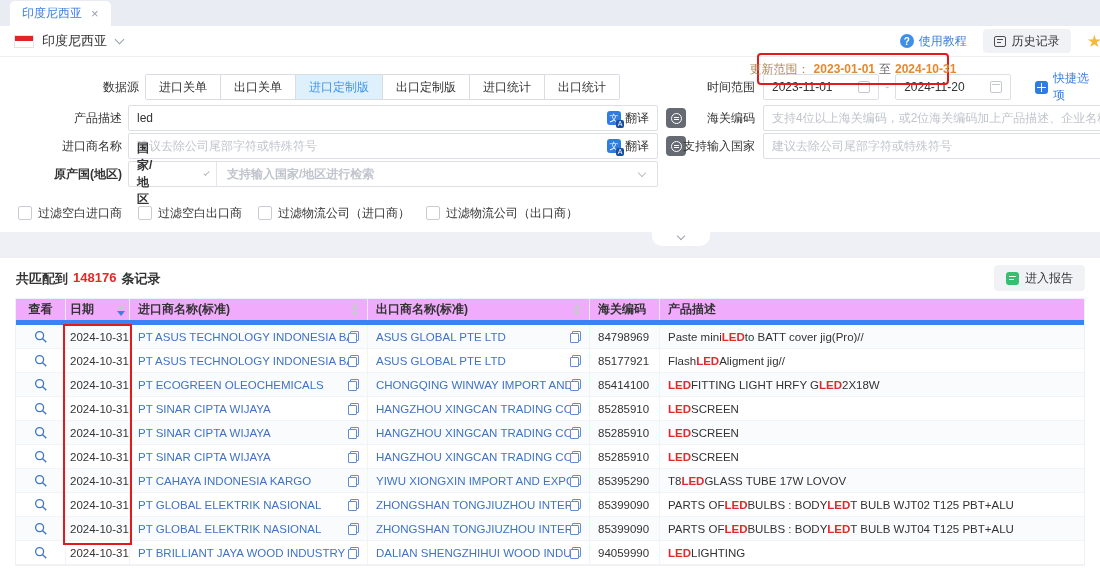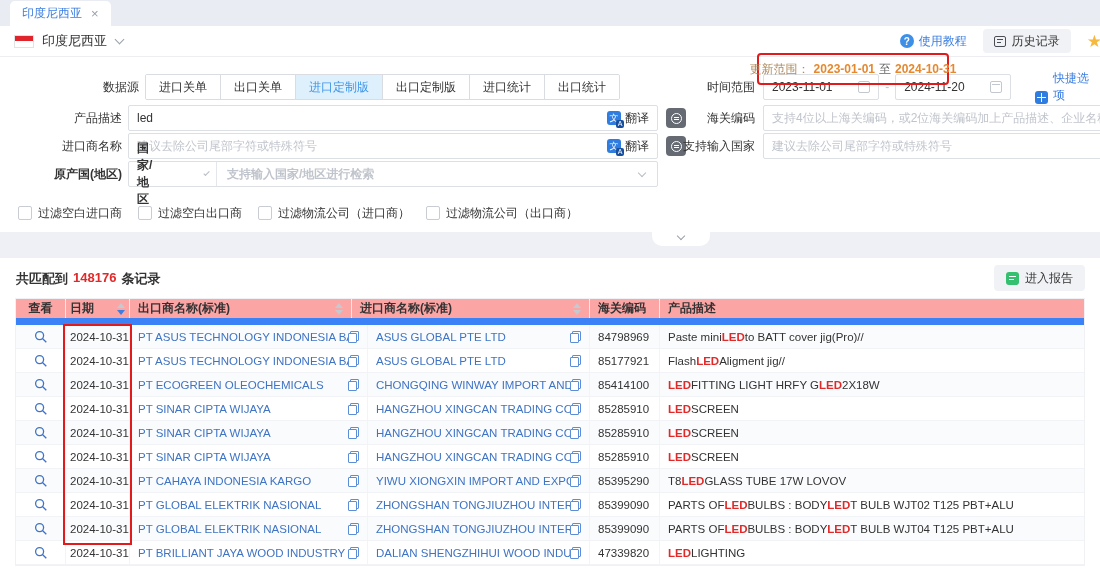--- a/index.html
+++ b/index.html
@@ -66,21 +66,21 @@
                     background:#174f9c; color:#fff; font-size:7px; line-height:8px; text-align:center; border-radius:2px; }
   .exact { width:20px; height:20px; background:#666b73; border-radius:4px; margin-left:8px; flex:none;
            display:flex; align-items:center; justify-content:center; cursor:pointer; }
   .exact-circle { width:11px; height:11px; border:1px solid #fff; border-radius:50%;
                   display:flex; align-items:center; justify-content:center; }
   .exact-eq { width:5px; height:3px; border-top:1px solid #fff; border-bottom:1px solid #fff; }
 
   .cal { width:12px; height:12px; border:1px solid #c3c7ce; border-radius:2px; position:relative; margin-left:auto; flex:none; }
   .cal::before { content:""; position:absolute; top:2px; left:1px; right:1px; border-top:1px solid #c3c7ce; }
   .date-sep { margin:0 6px; color:#c0c4cc; }
-  .quick { color:#3d7fe0; display:flex; align-items:flex-end; gap:5px; margin-left:24px; cursor:pointer; }
+  .quick { color:#3d7fe0; display:flex; align-items:center; gap:5px; margin-left:24px; cursor:pointer; }
   .quick-icon { width:13px; height:13px; background:#2f7de0; border-radius:3px; position:relative; }
   .quick-icon::before { content:""; position:absolute; left:2px; right:2px; top:6px; border-top:1px solid #fff; }
   .quick-icon::after { content:""; position:absolute; top:2px; bottom:2px; left:6px; border-left:1px solid #fff; }
 
   .origin-select { width:88px; display:flex; align-items:center; padding:0 8px; border-right:1px solid #e3e6ea;
                    align-self:stretch; flex:none; cursor:pointer;gap:44px; }
   .origin-select .chev, .inp-chev { border-color:#b8bcc4; width:6px; height:6px; margin-left:auto; margin-top:-2px; }
   .inp-chev { margin-left:auto; flex:none; }
 
   .chk { display:flex; align-items:center; gap:6px; cursor:pointer; }
@@ -94,21 +94,21 @@
   .results { position:absolute; left:0; top:258px; right:0; height:311px; background:#fff; }
   .summary { position:absolute; left:16px; top:12px; font-size:13px; font-weight:700; display:flex; gap:5px; }
   .count { color:#e02a2a; }
   .report-btn { position:absolute; right:15px; top:7px; height:26px; background:#f1f2f5; border-radius:4px;
                 display:flex; align-items:center; gap:6px; padding:0 12px; cursor:pointer; }
   .rep-icon { width:13px; height:13px; background:#35c06f; border-radius:3px; position:relative; }
   .rep-icon::before { content:""; position:absolute; left:3px; right:3px; top:4px; border-top:1px solid #fff; }
   .rep-icon::after { content:""; position:absolute; left:3px; right:5px; top:7px; border-top:1px solid #fff; }
 
   .tbl { position:absolute; left:15px; top:40px; width:1070px; border:1px solid #f0f1f4; background:#fff; }
-  .thead { display:flex; height:26px; background:#fca5a5; border-bottom:7px solid #3b82f6; }
+  .thead { display:flex; height:26px; background:#f0abfc; border-bottom:5px solid #3b82f6; }
   .th { display:flex; align-items:center; padding:0 8px; border-right:1px solid #ecedf0; font-weight:700; }
   .th:last-child { border-right:none; }
   .tr { display:flex; height:24px; border-bottom:1px solid #f2f3f6; background:#fff; }
   .tbody .tr:nth-child(odd) { background:#fafbfd; }
   .td { display:flex; align-items:center; padding:0 8px; border-right:1px solid #f3f4f7;
         overflow:hidden; white-space:nowrap; font-size:11.5px; }
   .td:last-child, .tr .td:nth-child(6) { border-right:none; }
   .c0 { width:50px; flex:none; justify-content:center; padding:0; }
   .c1 { width:64px; flex:none; padding:0 4px; }
   .c2 { width:238px; flex:none; }
@@ -302,29 +302,29 @@
           <div class="th c0">
             <span>查看</span>
           </div>
           <div class="th c1">
             <span>日期</span>
             <span class="carets">
               <span class="car-up"></span>
               <span class="car-down on"></span>
             </span>
           </div>
-          <div class="th c3">
-            <span>出口商名称(标准)</span>
+          <div class="th c2">
+            <span>进口商名称(标准)</span>
             <span class="carets">
               <span class="car-up"></span>
               <span class="car-down"></span>
             </span>
           </div>
-          <div class="th c2">
-            <span>进口商名称(标准)</span>
+          <div class="th c3">
+            <span>出口商名称(标准)</span>
             <span class="carets">
               <span class="car-up"></span>
               <span class="car-down"></span>
             </span>
           </div>
           <div class="th c4">
             <span>海关编码</span>
           </div>
           <div class="th c5">
             <span>产品描述</span>
@@ -597,21 +597,21 @@
             </div>
     <div class="td c2">
       <a class="lnk imp">PT BRILLIANT JAYA WOOD INDUSTRY</a>
       <span class="copy-icon"></span>
     </div>
     <div class="td c3">
       <a class="lnk exp">DALIAN SHENGZHIHUI WOOD INDUST...</a>
       <span class="copy-icon"></span>
     </div>
     <div class="td c4">
-              <span class="hs">47339820</span>
+              <span class="hs">94059990</span>
             </div>
     <div class="td c5 desc">
               <span class="hl">LED</span>
               <span> LIGHTING</span>
             </div>
   </div>
 </div>
       <div class="date-red-box"></div>
     </div>
   </div>

